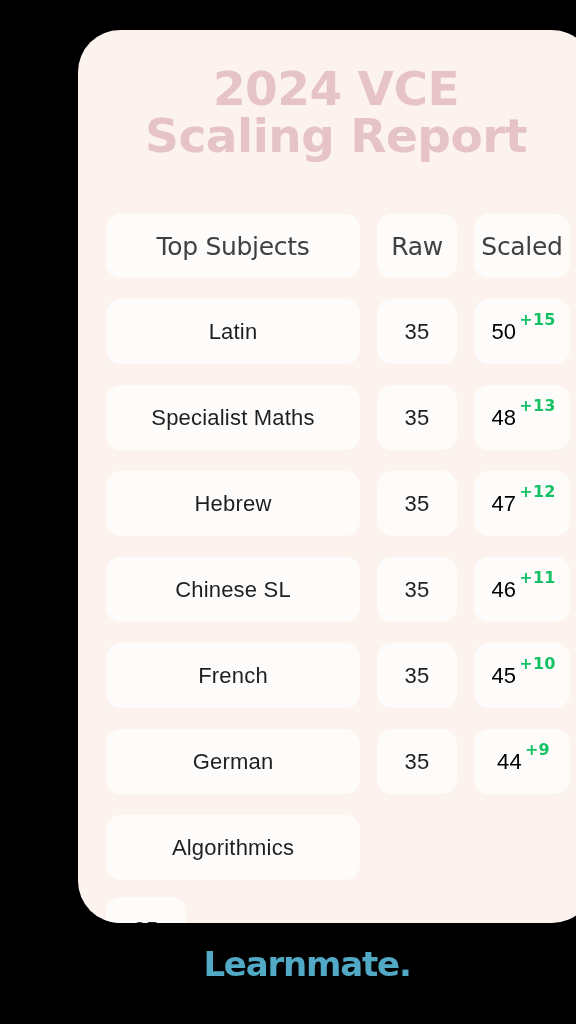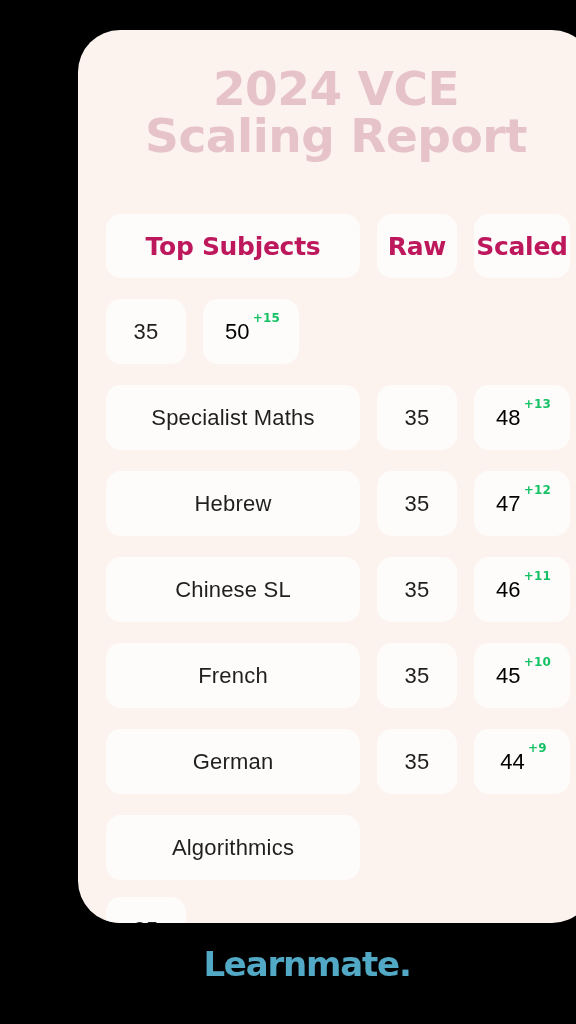--- a/index.html
+++ b/index.html
@@ -75,22 +75,22 @@
   }
 
   .c-subject { width: 254px; }
   .c-raw     { width: 80px; text-align: right; }
   .c-scaled  { width: 96px; }
 
   
   .header-row .cell {
     height: 64px;
     font-family: "DejaVu Sans", sans-serif;
-    font-weight: bold;
-    color: #be185d;
+    font-weight: normal;
+    color: #404040;
     letter-spacing: -0.3px;
   }
   .header-row .c-subject { font-size: 25px; }
   .header-row .c-raw     { font-size: 25px; }
   .header-row .c-scaled  { font-size: 25px; }
 
   
   .data-row .cell {
     font-family: "Liberation Sans", sans-serif;
     font-weight: 400;
@@ -105,21 +105,21 @@
     position: relative;
   }
   .scaled-num {
     font-size: 22px;
     color: #000000;
     line-height: 1;
   }
   .scaled-delta {
     font-family: "DejaVu Sans", sans-serif;
     font-weight: bold;
-    font-size: 12px;
+    font-size: 16px;
     color: #14C265;
     line-height: 1;
     position: relative;
     top: -9px;
     left: 3px;
     white-space: nowrap;
   }
 
   
   .logo {
@@ -149,20 +149,21 @@
 
     <div class="table">
 
       <div class="trow header-row">
         <div class="cell c-subject">Top Subjects</div>
         <div class="cell c-raw">Raw</div>
         <div class="cell c-scaled">Scaled</div>
       </div>
 
       <div class="trow data-row">
+        <div class="cell c-subject">Latin</div>
         <div class="cell c-raw">35</div>
         <div class="cell c-scaled">
           <span class="scaled-wrap">
             <span class="scaled-num">50</span>
             <span class="scaled-delta">+15</span>
           </span>
         </div>
       </div>
 
       <div class="trow data-row">

